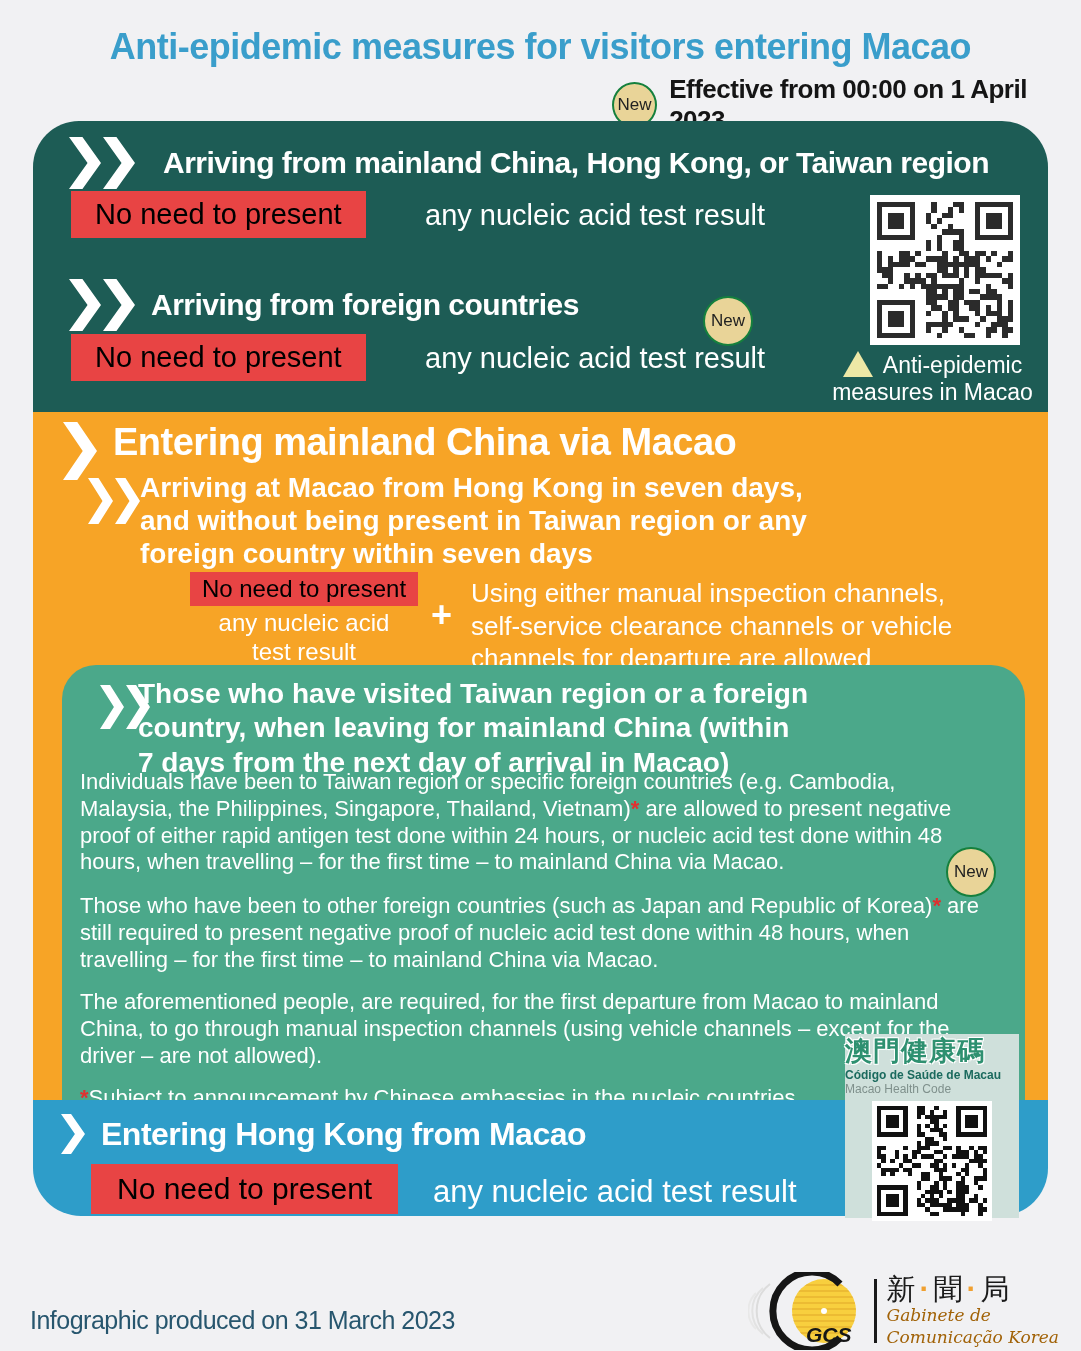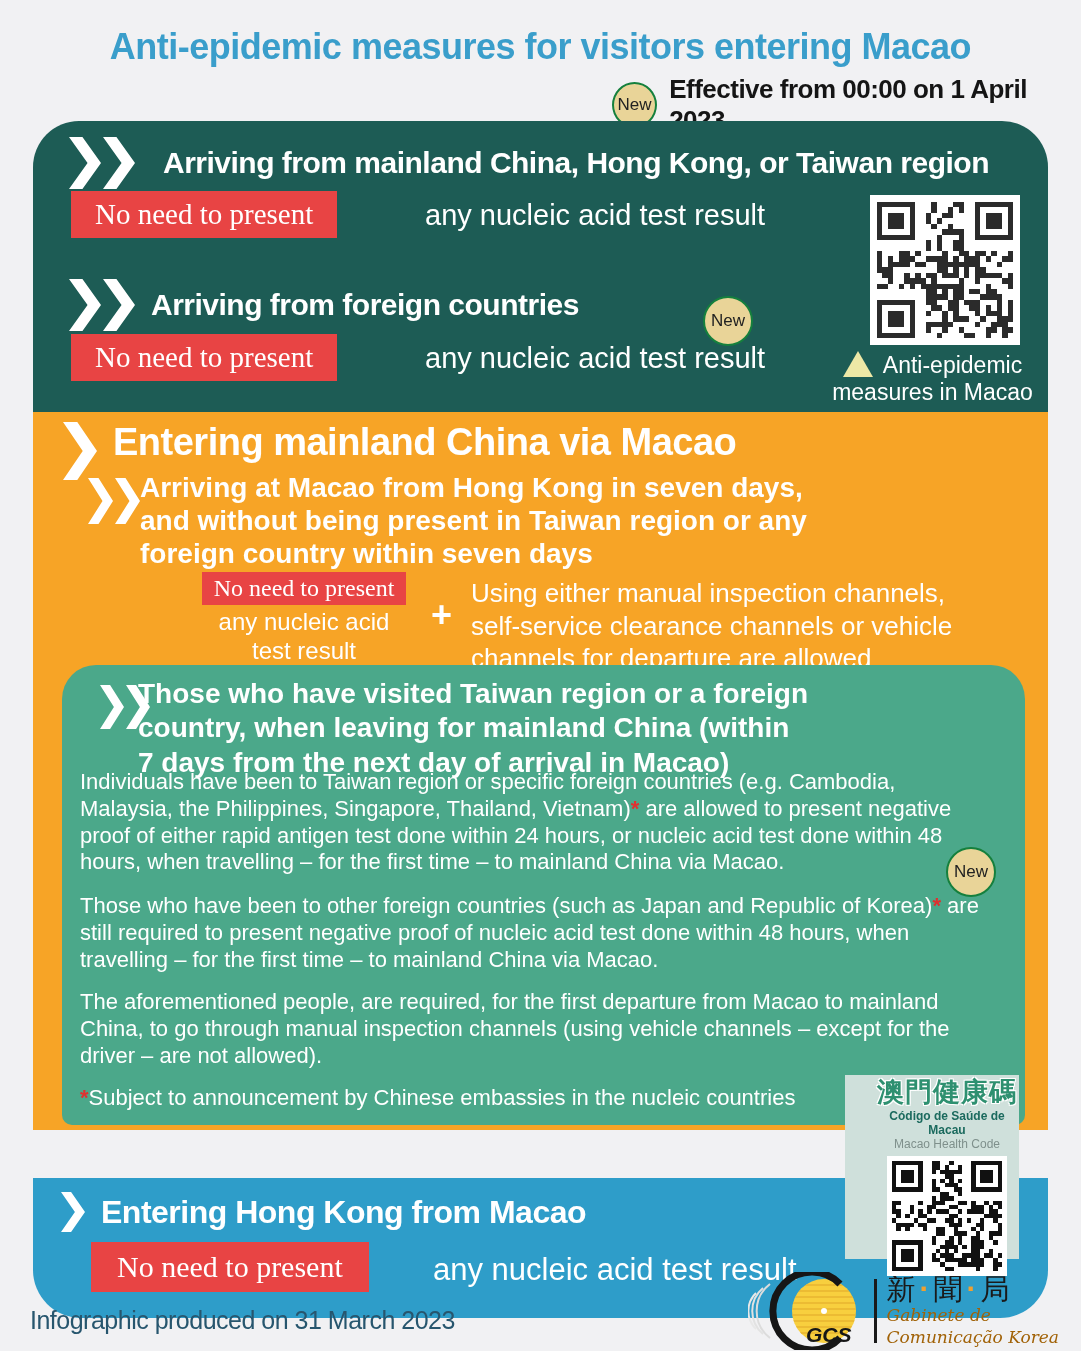--- a/index.html
+++ b/index.html
@@ -18,21 +18,21 @@
            justify-content:center; border:2px solid #15803d; }
   .badge-sm { width:46px; height:46px; font-size:17px; }
   .badge-md { width:50px; height:50px; font-size:17px; }
   .chev { display:inline-block; background:#fff;
           clip-path:polygon(0 0,42% 0,100% 50%,42% 100%,0 100%,58% 50%); }
   .chev2 { display:flex; }
   .chev2 .chev + .chev { margin-left:2px; }
   .c52 { width:32px; height:52px; } .c56 { width:34px; height:58px; }
   .c44 { width:24px; height:44px; } .c46 { width:25px; height:46px; }
   .c38 { width:24px; height:40px; }
-  .redbox { background:#E84444; color:#ffffff; display:inline-block;font-family:Liberation Serif, serif; }
+  .redbox { background:#E84444; color:#000000; display:inline-block; }
   .pre { white-space:pre-line; }
 
   
   .panel-teal { position:absolute; left:33px; top:121px; width:1015px; height:291px;
                 background:#1D5C55; border-radius:46px 46px 0 0; color:#fff; }
   .t-row1 { position:absolute; left:36px; top:16px; display:flex; align-items:center; gap:28px; }
   .t-head { font-size:30px; font-weight:bold; letter-spacing:-0.5px; }
   .t-red1 { position:absolute; left:38px; top:70px; font-size:29px; padding:7px 24px; }
   .t-rest1 { position:absolute; left:392px; top:78px; font-size:29px; }
   .t-row2 { position:absolute; left:36px; top:158px; display:flex; align-items:center; gap:16px; }
@@ -66,30 +66,30 @@
                  background:#4BA88A; border-radius:34px 34px 10px 10px; color:#fff;padding-left:44px; }
   .g-chev { position:absolute; left:38px; top:20px; }
   .g-head { position:absolute; left:76px; top:12px; font-size:28px; font-weight:bold; line-height:1.23; }
   .g-para { position:absolute; left:18px; width:908px; font-size:22px; line-height:1.22; }
   .g-p1 { top:104px; } .g-p2 { top:228px; } .g-p3 { top:324px; }
   .g-note { position:absolute; left:18px; top:420px; font-size:22px; white-space:nowrap; }
   .g-new { position:absolute; left:884px; top:182px; }
   .star { color:#E03030; font-weight:bold; }
 
   
-  .panel-blue { position:absolute; left:33px; top:1178px; width:1015px; height:140px;
+  .panel-blue { position:absolute; left:33px; top:1100px; width:1015px; height:116px;
                 background:#2E9DC9; border-radius:0 0 48px 48px; color:#fff; }
   .b-row1 { position:absolute; left:28px; top:14px; display:flex; align-items:center; gap:16px; }
   .b-head { font-size:32px; font-weight:bold; letter-spacing:-0.5px; }
   .b-red { position:absolute; left:58px; top:64px; font-size:30px; padding:8px 26px; }
   .b-rest { position:absolute; left:400px; top:74px; font-size:31px; }
 
   
-  .healthcard { position:absolute; left:845px; top:1075px; width:174px; height:184px;
-                background:#CFE0DB; z-index:5; text-align:center; padding-top:3px;padding-left:30px; }
+  .healthcard { position:absolute; left:845px; top:1034px; width:174px; height:184px;
+                background:#CFE0DB; z-index:5; padding-top:3px; }
   .hc-zh { font-size:27px; font-weight:bold; color:#2E9070; letter-spacing:1px; line-height:1.1;
            text-shadow:-1px -1px 0 #fff, 1px -1px 0 #fff, -1px 1px 0 #fff, 1px 1px 0 #fff; }
   .hc-pt { font-size:12px; font-weight:bold; color:#1B6A5E; margin-top:1px; }
   .hc-en { font-size:12px; color:#7F908C; }
   .qr2 { width:120px; height:120px; margin:5px auto 0; padding:5px; }
   .qr2 svg { fill:#111; }
 
   
   .produced { position:absolute; left:30px; top:1306px; font-size:25px; color:#27566E; letter-spacing:-0.5px; }
   .gcslogo { position:absolute; right:22px; top:1272px; display:flex; align-items:center; gap:10px; }

